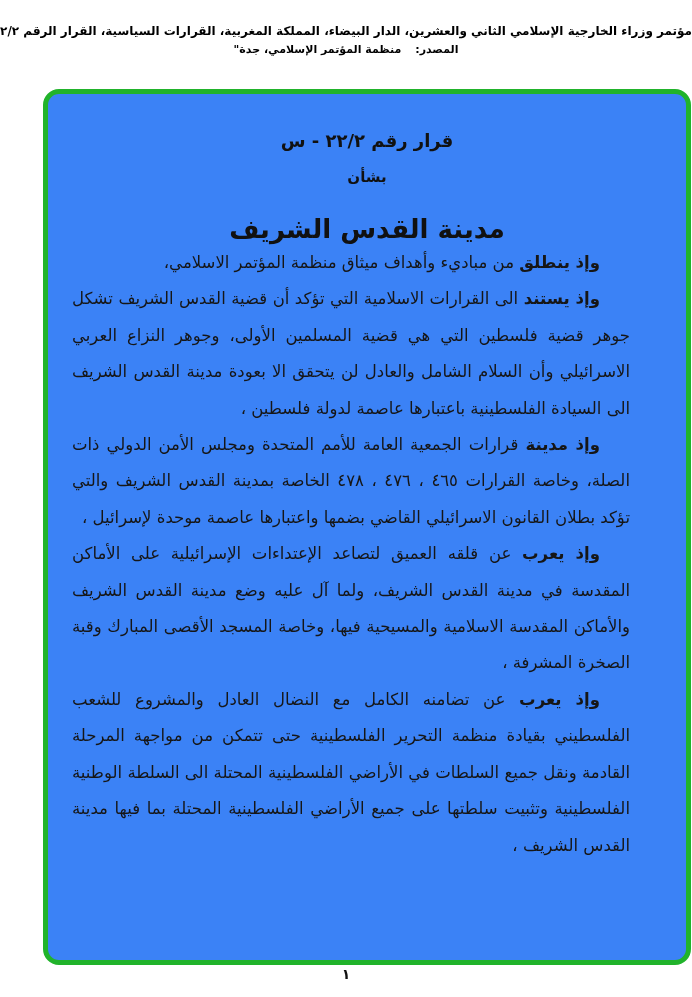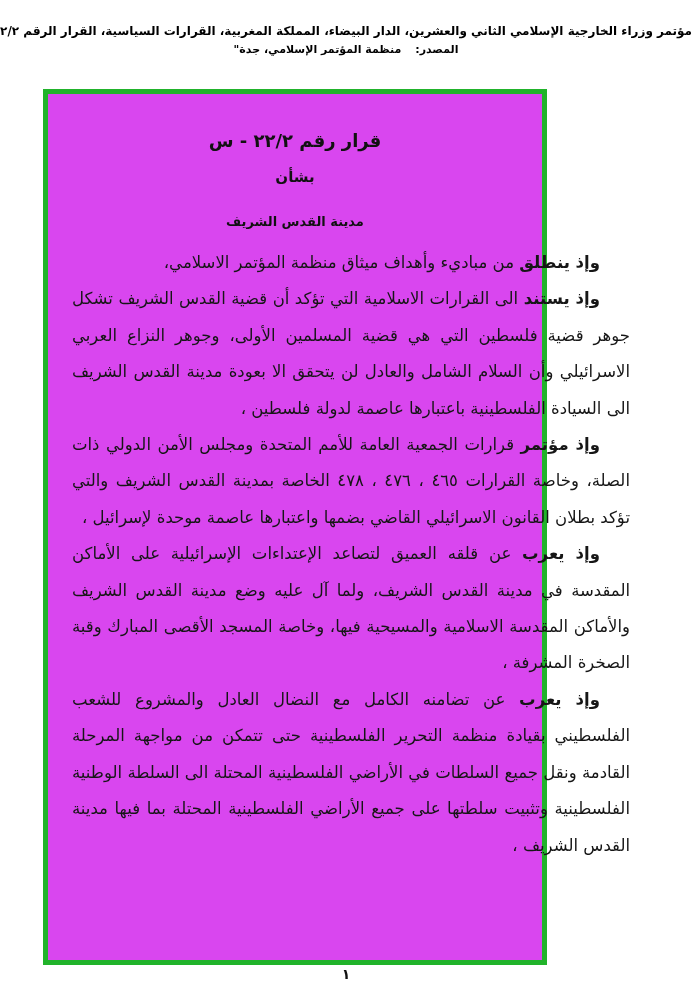--- a/index.html
+++ b/index.html
@@ -35,26 +35,26 @@
     margin-top: 5px;
     font-size: 11px;
     font-weight: 700;
   }
   .hl2 .src-label { margin-left: 10px; }
   
   .doc-frame {
     position: absolute;
     left: 43px;
     top: 89px;
-    width: 504px;
+    width: 648px;
     height: 876px;
     box-sizing: border-box;
     border: 5px solid var(--green, #21b32b);
-    border-radius: 0;
-    background: #d946ef;
+    border-radius: 16px;
+    background: #3b82f6;
   }
   
   .doc-title {
     position: absolute;
     top: 36px;
     left: 0;
     right: 0;
     text-align: center;
     color: #111111;
   }
@@ -62,21 +62,21 @@
     font-size: 18px;
     font-weight: 700;
     margin-bottom: 17px;
   }
   .title-re {
     font-size: 15px;
     font-weight: 700;
     margin-bottom: 28px;
   }
   .title-subject {
-    font-size: 13px;
+    font-size: 26px;
     font-weight: 700;
   }
   
   .doc-body {
     position: absolute;
     top: 151px;
     left: 24px;
     width: 558px;
     direction: rtl;
     text-align: justify;
@@ -125,21 +125,21 @@
     <div class="doc-body">
       <p>
         <b class="lead">وإذ ينطلق</b>
         <span>من مباديء وأهداف ميثاق منظمة المؤتمر الاسلامي،</span>
       </p>
       <p>
         <b class="lead">وإذ يستند</b>
         <span>الى القرارات الاسلامية التي تؤكد أن قضية القدس الشريف تشكل جوهر قضية فلسطين التي هي قضية المسلمين الأولى، وجوهر النزاع العربي الاسرائيلي وأن السلام الشامل والعادل لن يتحقق الا بعودة مدينة القدس الشريف الى السيادة الفلسطينية باعتبارها عاصمة لدولة فلسطين ،</span>
       </p>
       <p>
-        <b class="lead">وإذ مؤتمر</b>
+        <b class="lead">وإذ مدينة</b>
         <span>قرارات الجمعية العامة للأمم المتحدة ومجلس الأمن الدولي ذات الصلة، وخاصة القرارات ٤٦٥ ، ٤٧٦ ، ٤٧٨ الخاصة بمدينة القدس الشريف والتي تؤكد بطلان القانون الاسرائيلي القاضي بضمها واعتبارها عاصمة موحدة لإسرائيل ،</span>
       </p>
       <p>
         <b class="lead">وإذ يعرب</b>
         <span>عن قلقه العميق لتصاعد الإعتداءات الإسرائيلية على الأماكن المقدسة في مدينة القدس الشريف، ولما آل عليه وضع مدينة القدس الشريف والأماكن المقدسة الاسلامية والمسيحية فيها، وخاصة المسجد الأقصى المبارك وقبة الصخرة المشرفة ،</span>
       </p>
       <p>
         <b class="lead">وإذ يعرب</b>
         <span>عن تضامنه الكامل مع النضال العادل والمشروع للشعب الفلسطيني بقيادة منظمة التحرير الفلسطينية حتى تتمكن من مواجهة المرحلة القادمة ونقل جميع السلطات في الأراضي الفلسطينية المحتلة الى السلطة الوطنية الفلسطينية وتثبيت سلطتها على جميع الأراضي الفلسطينية المحتلة بما فيها مدينة القدس الشريف ،</span>
       </p>

